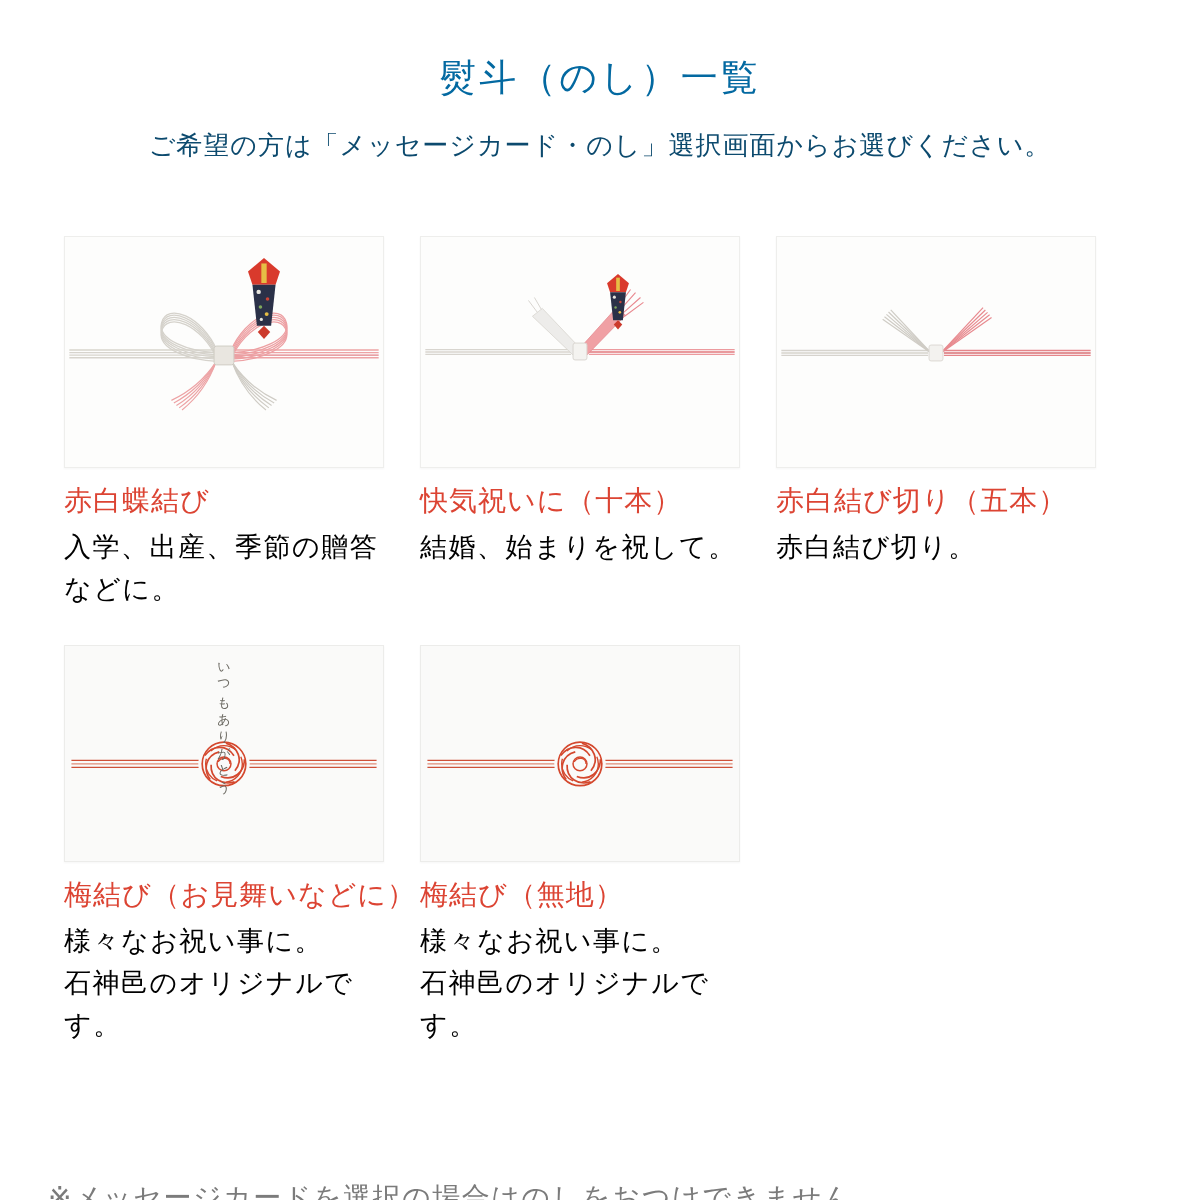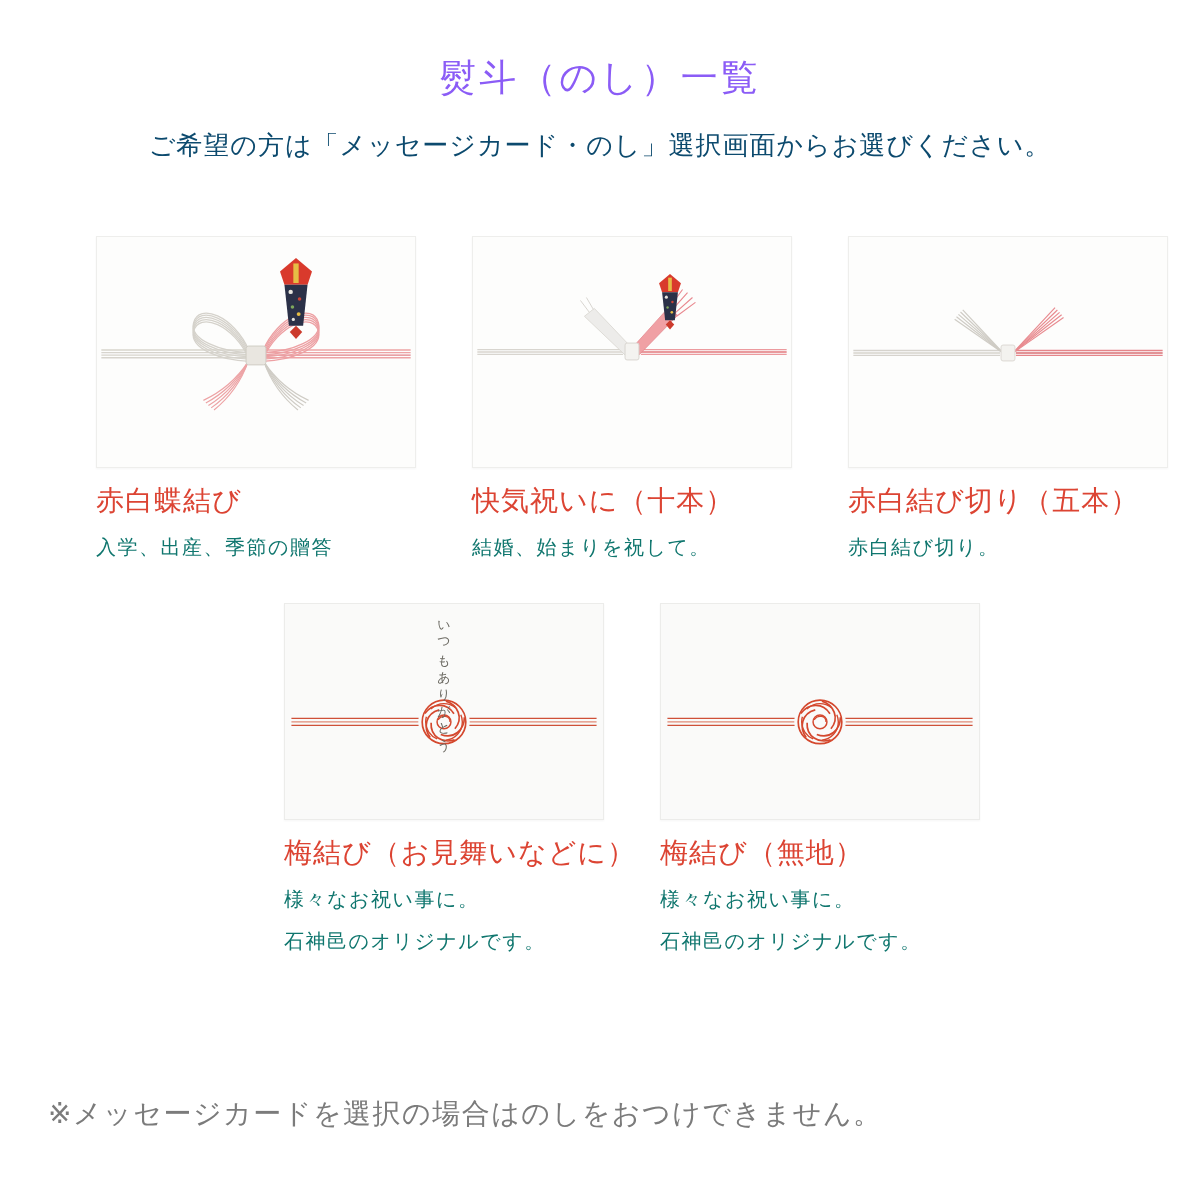--- a/index.html
+++ b/index.html
@@ -10,37 +10,36 @@
     color:#7a7a7a;
     overflow:hidden;
     position:relative;
   }
   .page-title{
     margin:56px 0 0;
     text-align:center;
     font-size:37px;
     font-weight:500;
     letter-spacing:3px;
-    color:#8b5cf6;
+    color:#0369a1;
     line-height:44px;
   }
   .page-subtitle{
     margin:26px 0 0;
     text-align:center;
     font-size:26px;
     letter-spacing:1px;
     color:#0c4a6e;
     line-height:38px;
   }
   .cards-row{
     display:flex;
     padding-left:64px;
-    column-gap:56px;
+    column-gap:36px;
     align-items:flex-start;
-    justify-content:center;
   }
   .cards-row--1{margin-top:72px;}
   .cards-row--2{margin-top:22px;}
   .noshi-card{width:320px;}
   .noshi-card--meimei{width:272px;}
   .imgwrap{
     width:320px;height:232px;
     display:flex;align-items:flex-end;
   }
   .imgwrap--r2{height:230px;}
@@ -76,24 +75,24 @@
     font-size:28px;
     font-weight:500;
     color:#dc4433;
     line-height:34px;
     letter-spacing:1px;
     white-space:nowrap;
   }
   .noshi-card--meimei .card-label{text-align:center;}
   .card-desc{
     margin:8px 0 0;
-    font-size:20px;
+    font-size:27px;
     line-height:42px;
     letter-spacing:1.5px;
-    color:#0f766e;
+    color:#000000;
   }
   .noshi-card--meimei .card-desc{padding-left:48px;}
   .page-footnote{
     margin:134px 0 0;
     padding-left:48px;
     font-size:28px;
     letter-spacing:1.5px;
     color:#7b7b7b;
     line-height:36px;
   }
@@ -207,20 +206,21 @@
           <circle cx="14" cy="55" r="2" fill="#7fa85c"></circle>
             <circle cx="21" cy="63" r="2.2" fill="#e6bd45"></circle>
           <circle cx="15" cy="69" r="1.8" fill="#e8e6df"></circle>
           <polygon points="18,76 25,83 18,91 11,83" fill="#cc3a2c"></polygon>
         </svg>
       </div>
     </div>
     <h3 class="card-label">赤白蝶結び</h3>
     <p class="card-desc">
       <span style="display:block">入学、出産、季節の贈答</span>
+      <span style="display:block">などに。</span>
     </p>
   </div>
 
   <div class="noshi-card">
     <div class="imgwrap">
       <div class="envelope">
         <svg class="mizuhiki" viewBox="0 0 320 232" width="318" height="230">
           <g stroke="#d8d5cf" stroke-width="1.3">
             <line x1="4" y1="113.5" x2="151" y2="113.5"></line>
               <line x1="4" y1="116" x2="151" y2="116"></line>

